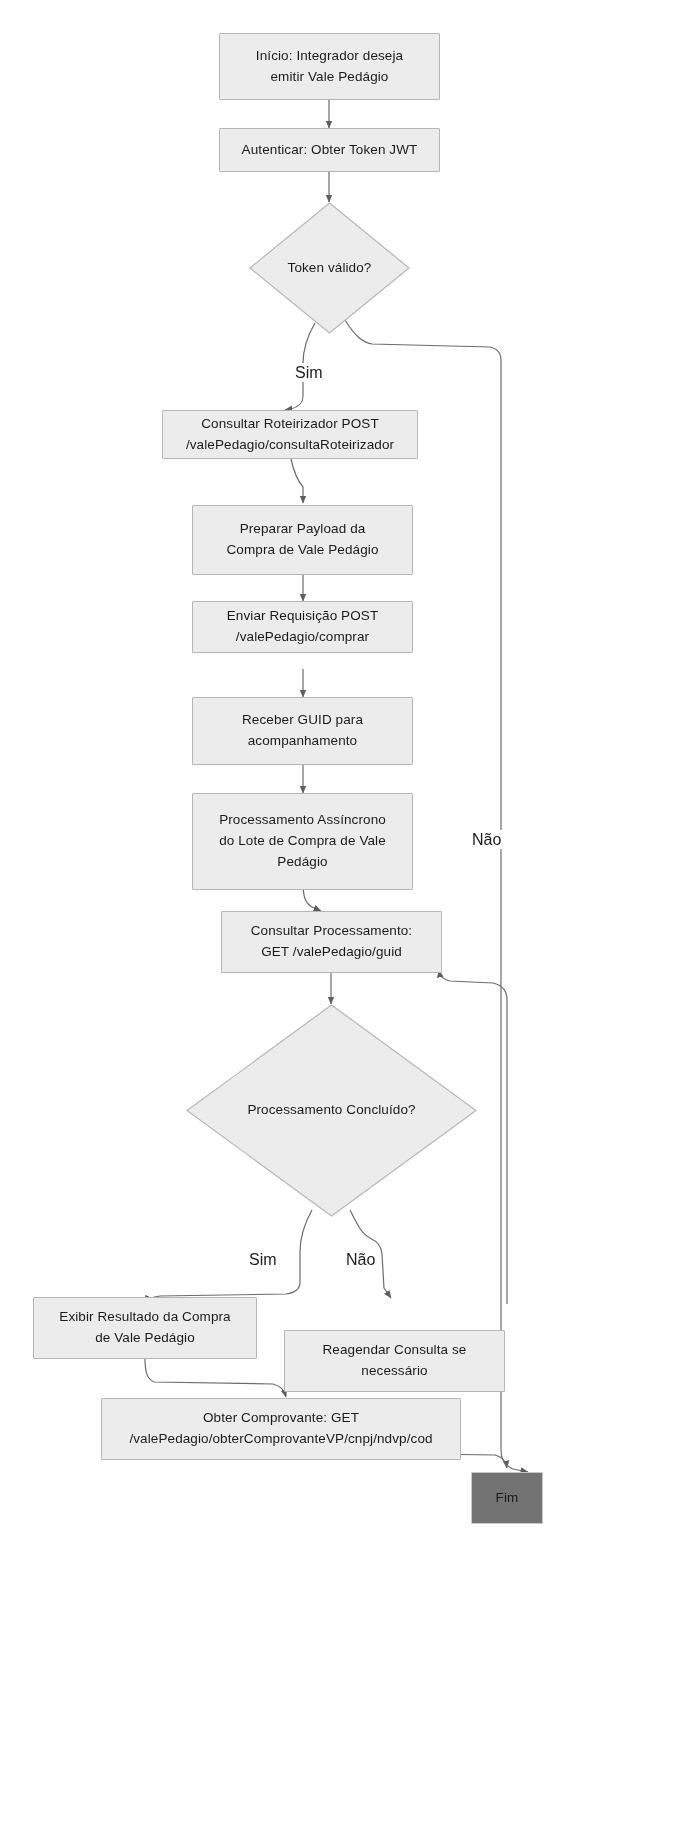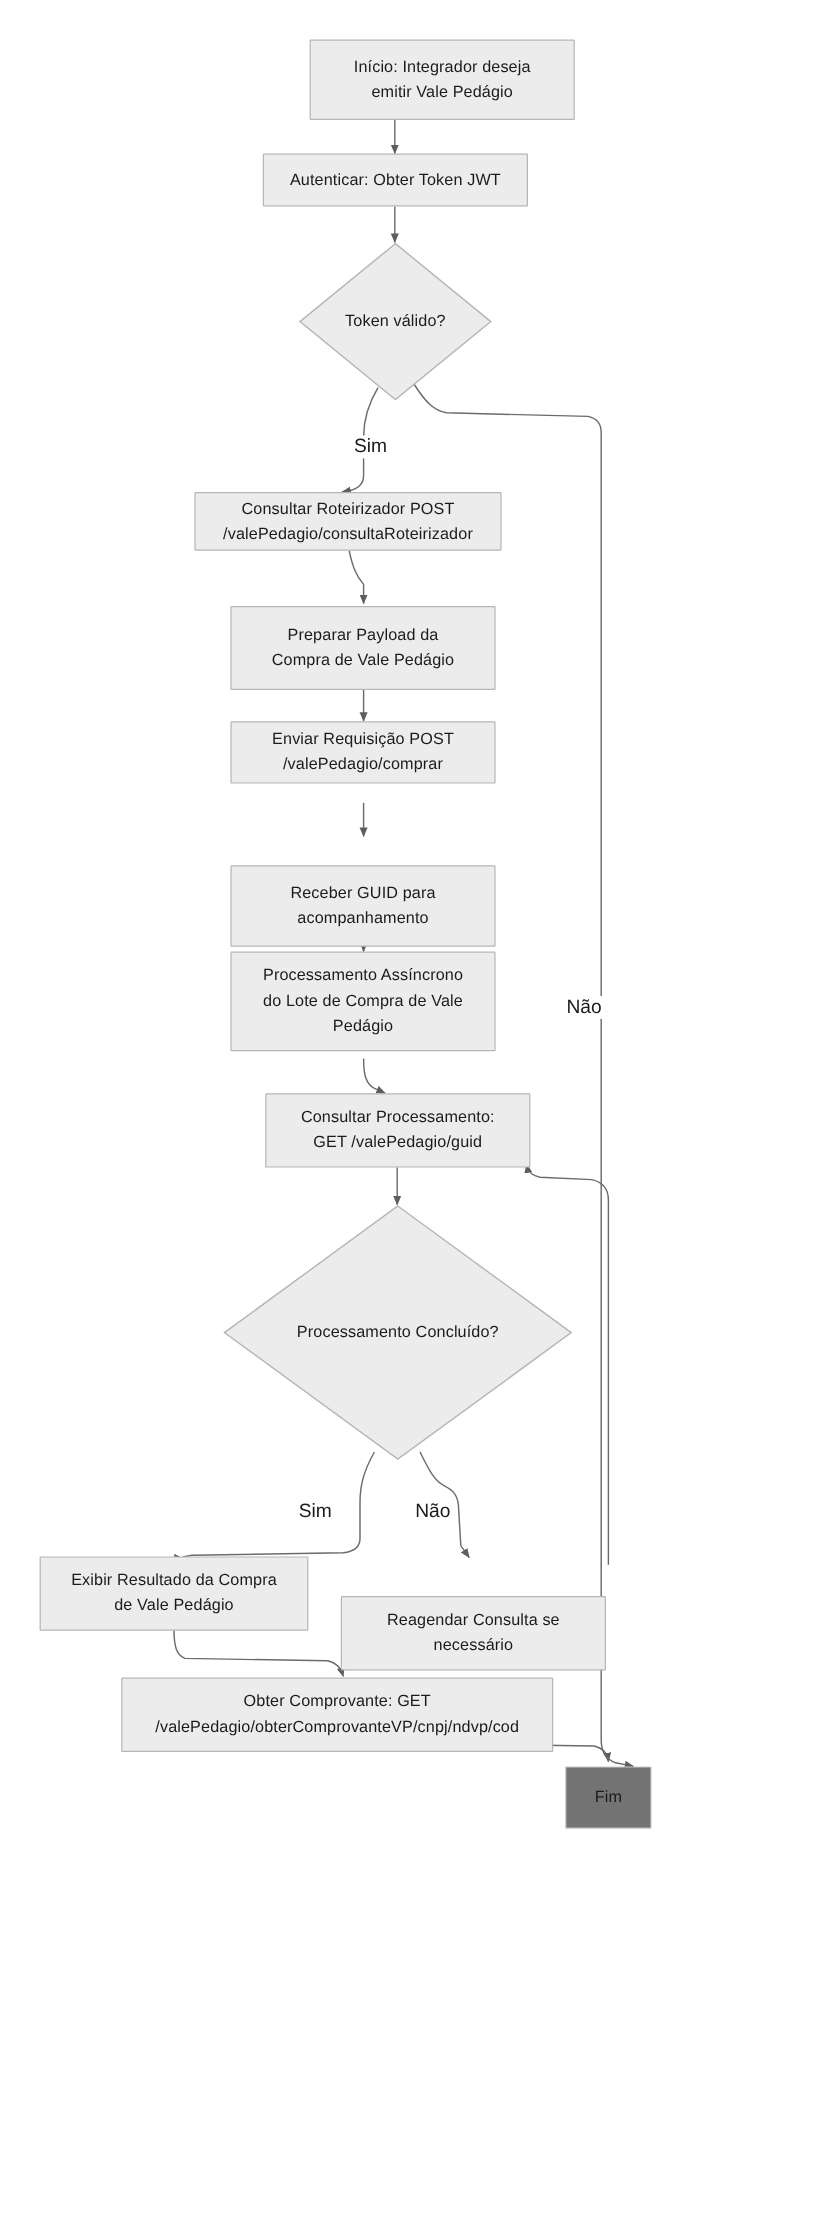--- a/index.html
+++ b/index.html
@@ -124,21 +124,21 @@
       <path d="M507,1304 L507,1000 C507,990 502,985 493,983 L450,981 C443,980 440,976 439,970"></path>
 
       <path d="M145,1358 C145,1372 147,1379 154,1382 L273,1384 C281,1386 284,1390 286,1397"></path>
 
       <path d="M281,1430 C281,1443 283,1450 291,1452 L495,1455 C503,1457 506,1461 507,1468"></path>
 
       <path d="M345,320 C355,336 362,342 372,344 L490,347 C498,349 501,353 501,361 L501,1450 C501,1460 505,1466 513,1469 L528,1472"></path>
     </g>
   </svg>
 
-  <div class="node process" style="left:219px; top:33px; width:221px; height:67px;margin-left:39px;">
+  <div class="node process" style="left:219px; top:33px; width:221px; height:67px;">
     <span class="nodetext">Início: Integrador deseja
 emitir Vale Pedágio</span>
   </div>
 
   <div class="node process" style="left:219px; top:128px; width:221px; height:44px;">
     <span class="nodetext">Autenticar: Obter Token JWT</span>
   </div>
 
   <div class="decision" style="left:249px; top:202px; width:161px; height:132px;justify-content:center;">
     <svg class="dia-shape" viewBox="0 0 161 132" preserveAspectRatio="none">
@@ -159,26 +159,26 @@
   <div class="node process" style="left:192px; top:505px; width:221px; height:70px;">
     <span class="nodetext">Preparar Payload da
 Compra de Vale Pedágio</span>
   </div>
 
   <div class="node process" style="left:192px; top:601px; width:221px; height:52px;">
     <span class="nodetext">Enviar Requisição POST
 /valePedagio/comprar</span>
   </div>
 
-  <div class="node process" style="left:192px; top:697px; width:221px; height:68px;margin-top:24px;">
+  <div class="node process" style="left:192px; top:697px; width:221px; height:68px;">
     <span class="nodetext">Receber GUID para
 acompanhamento</span>
   </div>
 
-  <div class="node process" style="left:192px; top:793px; width:221px; height:83px;">
+  <div class="node process" style="left:192px; top:793px; width:221px; height:97px;">
     <span class="nodetext">Processamento Assíncrono
 do Lote de Compra de Vale
 Pedágio</span>
   </div>
 
   <div class="node process" style="left:221px; top:911px; width:221px; height:62px;">
     <span class="nodetext">Consultar Processamento:
 GET /valePedagio/guid</span>
   </div>
 

